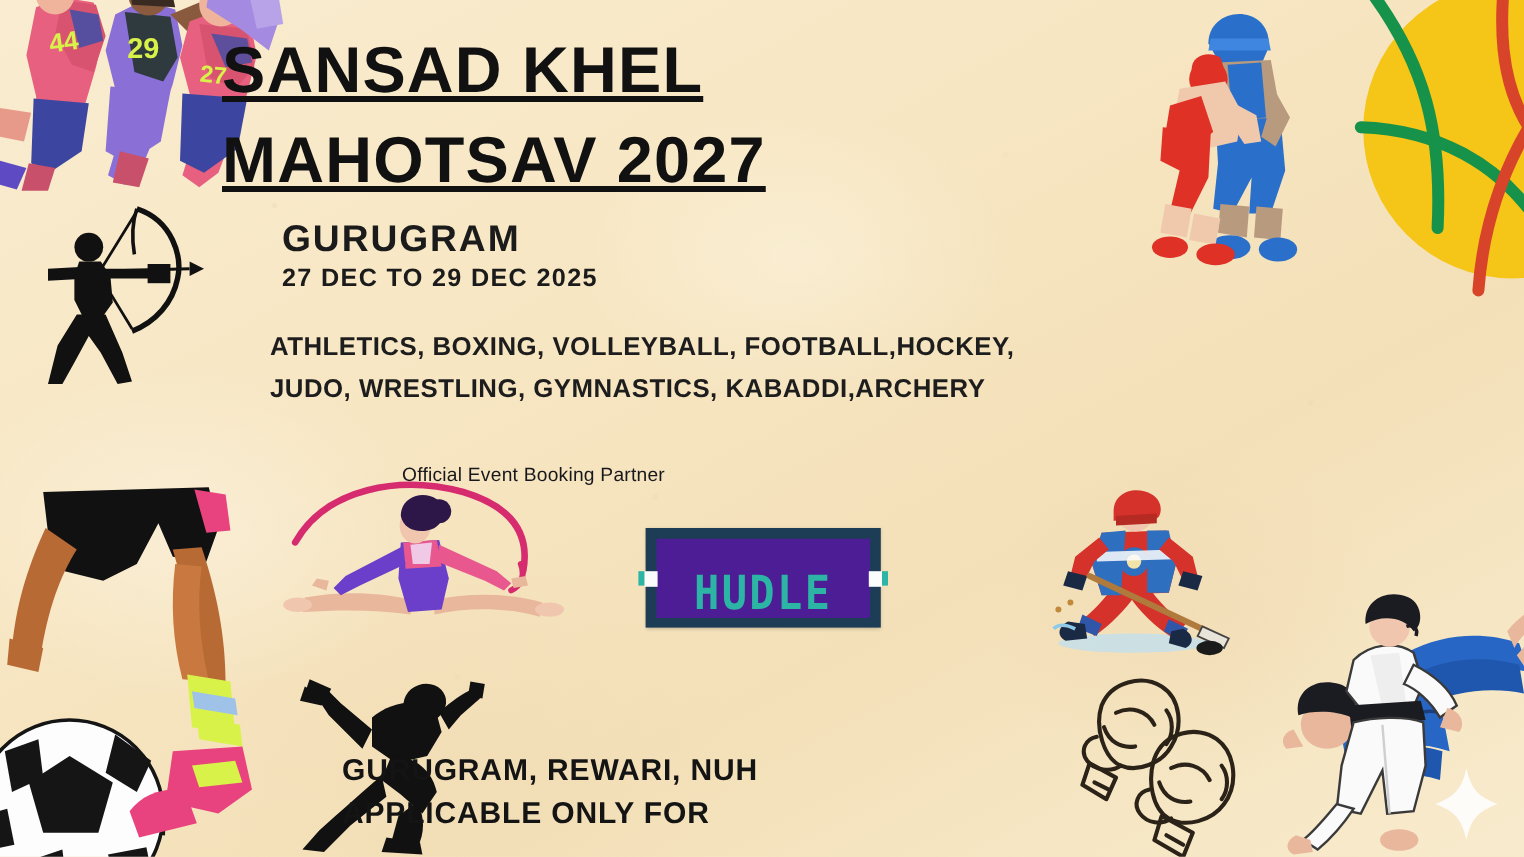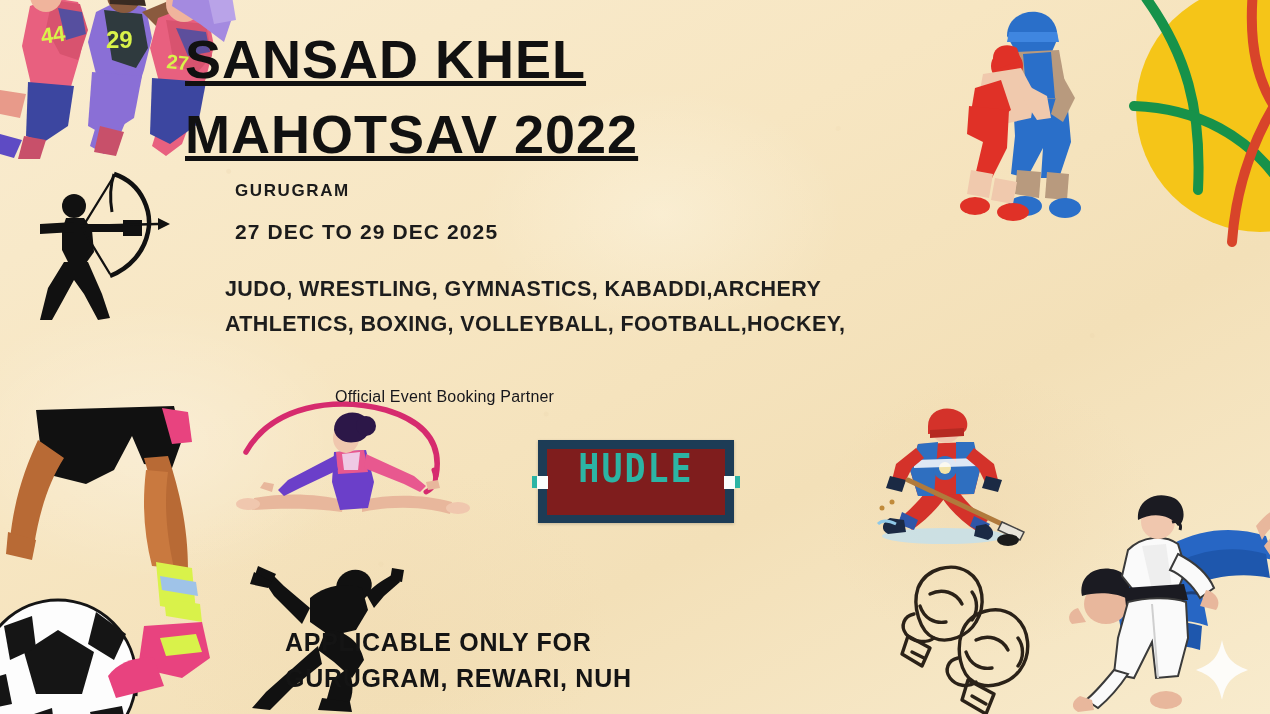--- a/index.html
+++ b/index.html
@@ -26,39 +26,39 @@
       radial-gradient(circle at 30% 79%, rgba(222,196,152,.28) 0 2px, rgba(0,0,0,0) 3px);
   }
   .title{
     position:absolute;left:50%;transform:translateX(-50%);
     top:22px;width:900px;
     font-size:54px;font-weight:800;letter-spacing:1px;line-height:1.38;
     color:#111;
     text-decoration:underline;
   }
   .city{position:absolute;left:50%;transform:translateX(-50%);top:181px;width:800px;
-    font-size:17px;font-weight:700;letter-spacing:1.6px;color:#1b1b1b;}
+    font-size:31px;font-weight:700;letter-spacing:1.6px;color:#1b1b1b;}
   .dates{position:absolute;left:50%;transform:translateX(-50%);top:220px;width:800px;
     font-size:21px;font-weight:700;letter-spacing:1.1px;color:#1b1b1b;}
   .sports{position:absolute;left:50%;transform:translateX(-50%);top:272px;width:820px;
     font-size:21.5px;font-weight:700;letter-spacing:.4px;line-height:1.62;color:#1d1d1d;}
   .partner{position:absolute;left:50%;transform:translateX(-50%);top:388px;width:600px;
     font-size:16px;font-weight:400;letter-spacing:.2px;color:#17171c;}
   .applicable{position:absolute;left:50%;transform:translateX(-50%);top:625px;width:700px;
     font-size:25px;font-weight:700;letter-spacing:.7px;line-height:1.42;color:#141414;}
 
   
   .logo{
     position:absolute;left:538px;top:440px;width:196px;height:83px;
     background:#1d3c56;display:flex;align-items:center;justify-content:center;
     box-shadow:0 1px 3px rgba(0,0,0,.20);
   }
   .logo-inner{
-    position:relative;width:178px;height:66px;background:#7f1d1d;
-    display:flex;align-items:flex-start;justify-content:center;
+    position:relative;width:178px;height:66px;background:#4c1d95;
+    display:flex;align-items:flex-end;justify-content:center;
   }
   .logo-text{
     font-family:"DejaVu Sans Mono","Liberation Mono",monospace;
     font-size:35px;font-weight:700;letter-spacing:2px;color:#2cb4a4;
     transform:scaleY(1.12);
   }
   .notch{position:absolute;width:11px;height:13px;background:#fbfdfc;top:50%;margin-top:-6px;}
   .notch.l{left:-10px;} .notch.r{right:-10px;}
   .dot{position:absolute;width:5px;height:12px;background:#2cb4a4;top:50%;margin-top:-6px;}
   .dot.l{left:-15px;} .dot.r{right:-15px;}
@@ -347,41 +347,41 @@
       </g>
 
       <path d="M162 148 C166 166 172 172 188 178 C172 184 166 190 162 208 C158 190 152 184 136 178 C152 172 158 166 162 148 Z" fill="#fdfdfd" opacity=".92"></path>
     </svg>
   </div>
 
   <div class="grain"></div>
 
   <div class="title">
     <div>SANSAD KHEL</div>
-    <div>MAHOTSAV 2022</div>
+    <div>MAHOTSAV 2027</div>
   </div>
 
   <div class="city">GURUGRAM</div>
   <div class="dates">27 DEC TO 29 DEC 2025</div>
 
   <div class="sports">
+    <div>ATHLETICS, BOXING, VOLLEYBALL, FOOTBALL,HOCKEY,</div>
     <div>JUDO, WRESTLING, GYMNASTICS, KABADDI,ARCHERY</div>
-    <div>ATHLETICS, BOXING, VOLLEYBALL, FOOTBALL,HOCKEY,</div>
   </div>
 
   <div class="partner">Official Event Booking Partner</div>
 
   <div class="logo">
     <div class="logo-inner">
       <span class="notch l"></span>
       <span class="notch r"></span>
       <span class="dot l"></span>
       <span class="dot r"></span>
       <span class="logo-text">HUDLE</span>
     </div>
   </div>
 
   <div class="applicable">
+    <div>GURUGRAM, REWARI, NUH</div>
     <div>APPLICABLE ONLY FOR</div>
-    <div>GURUGRAM, REWARI, NUH</div>
   </div>
 
 </div>
 
 </body></html>

